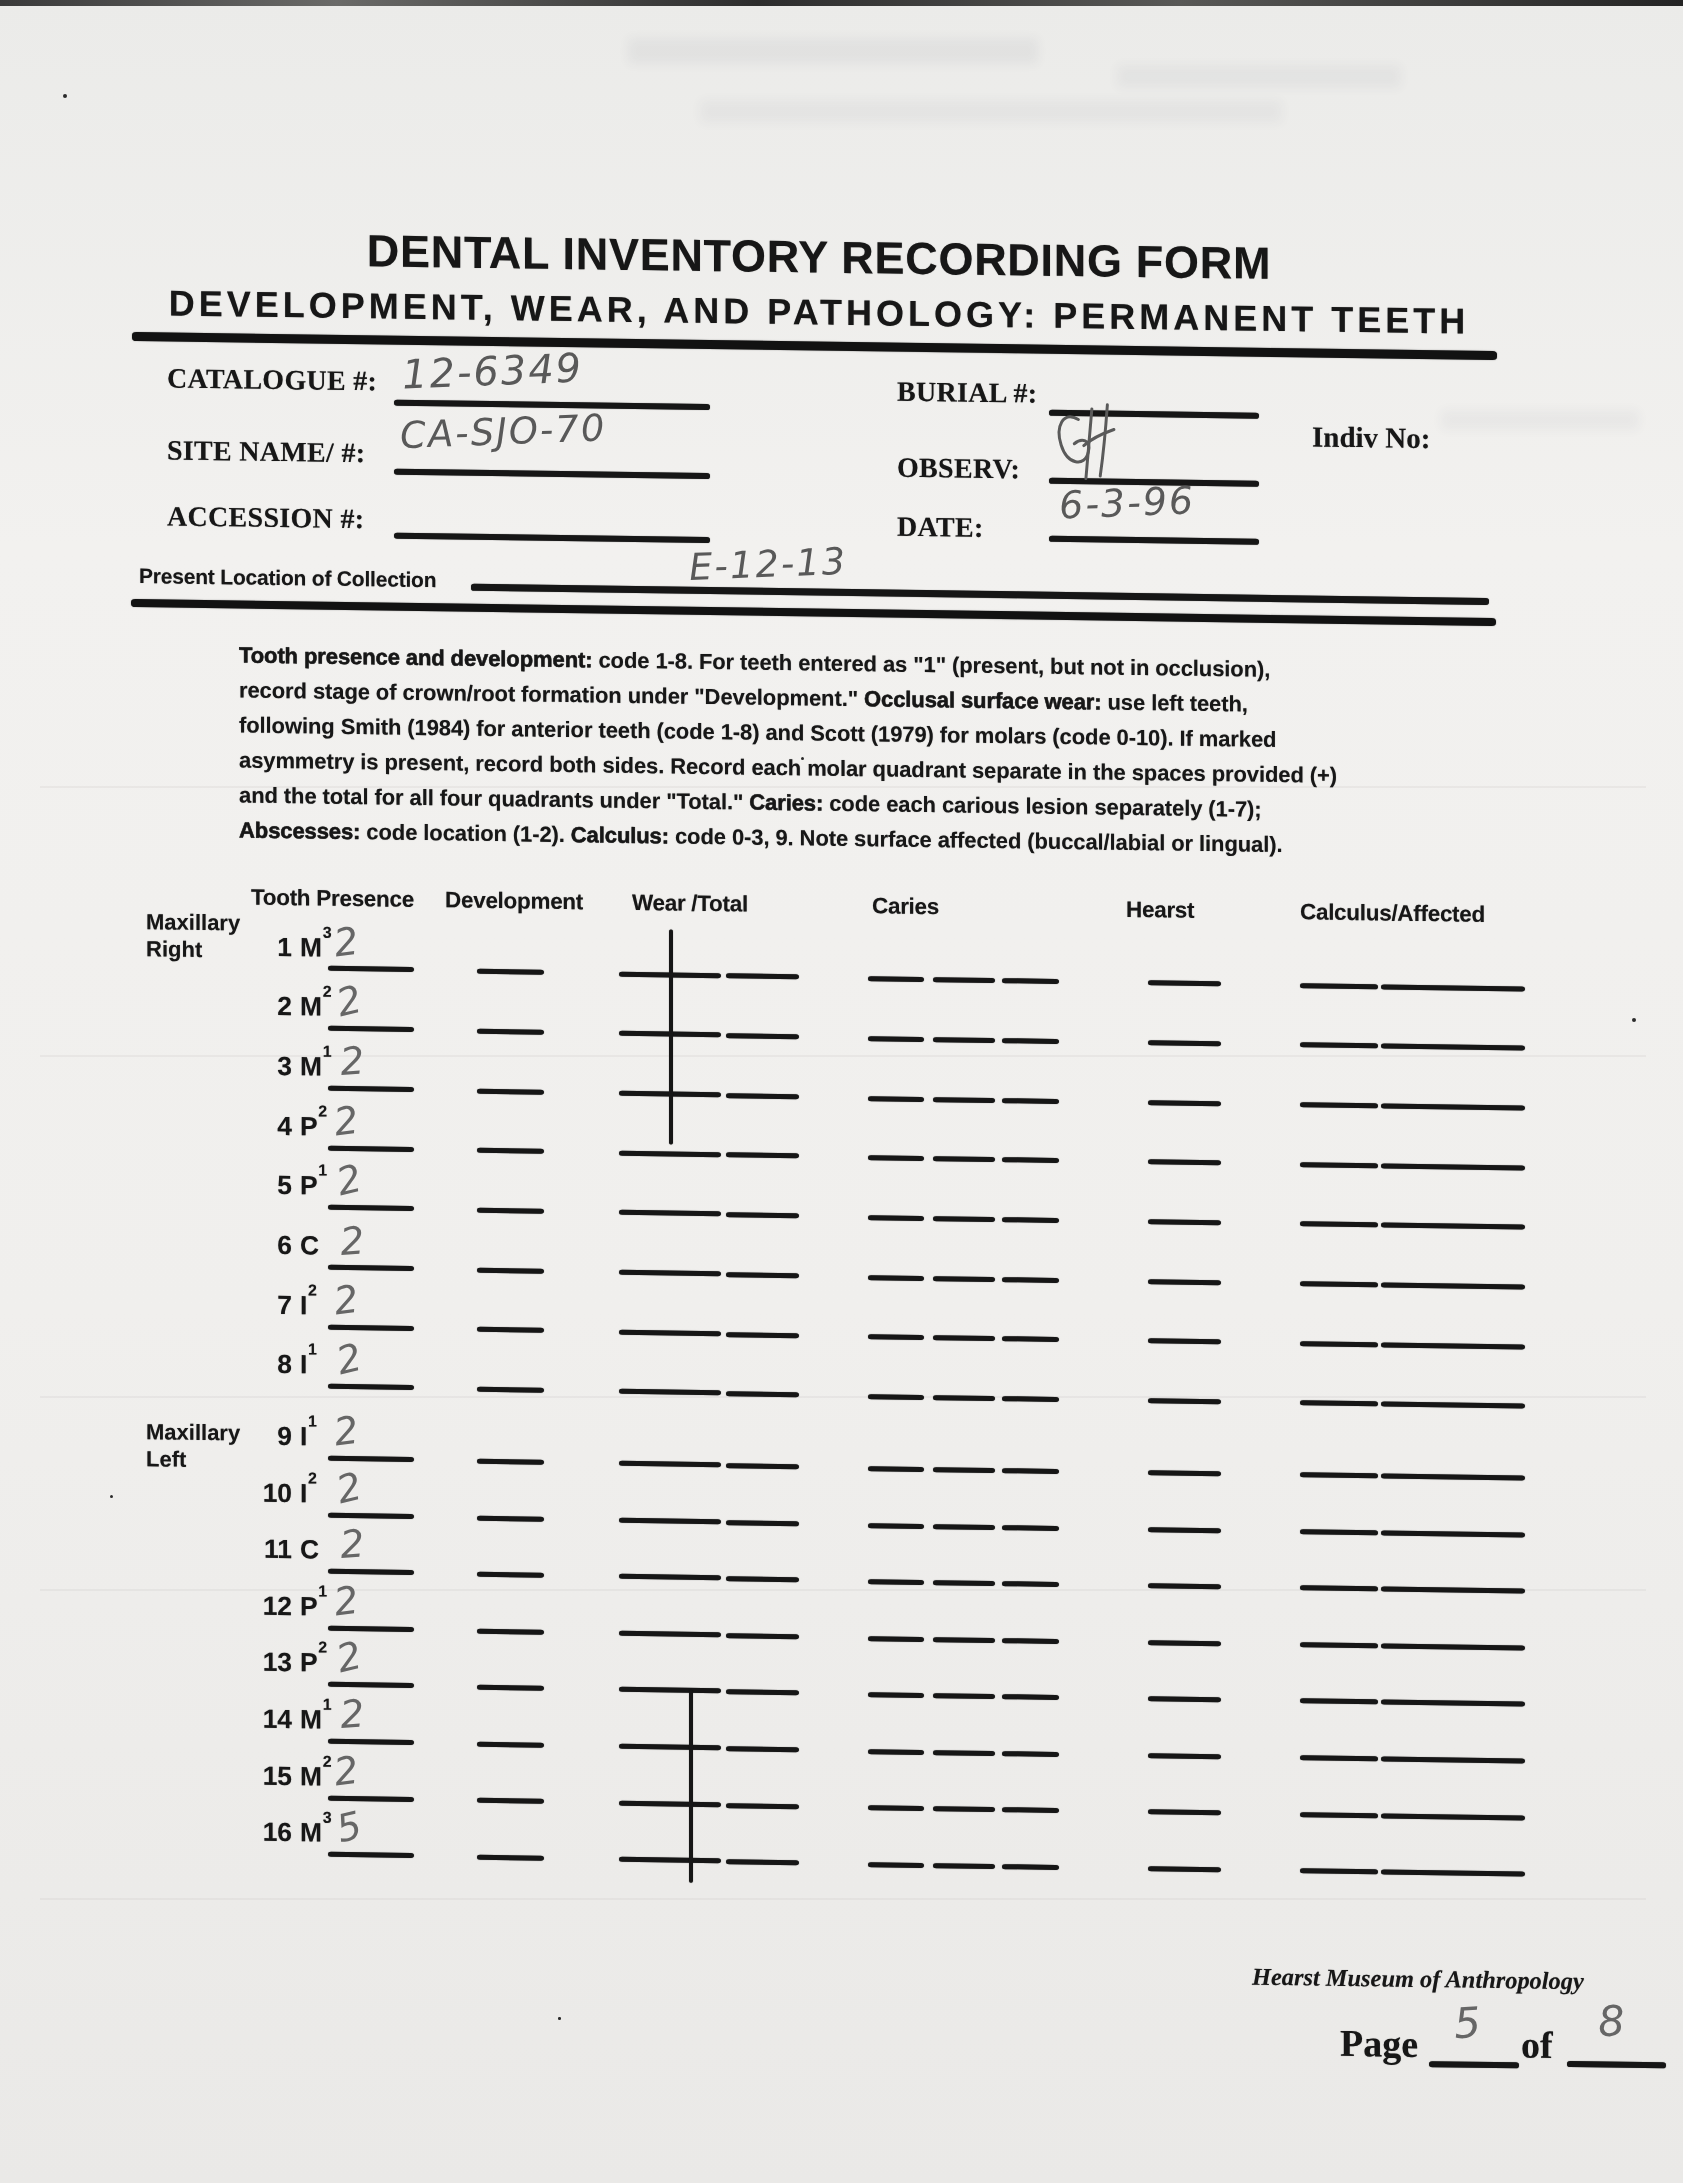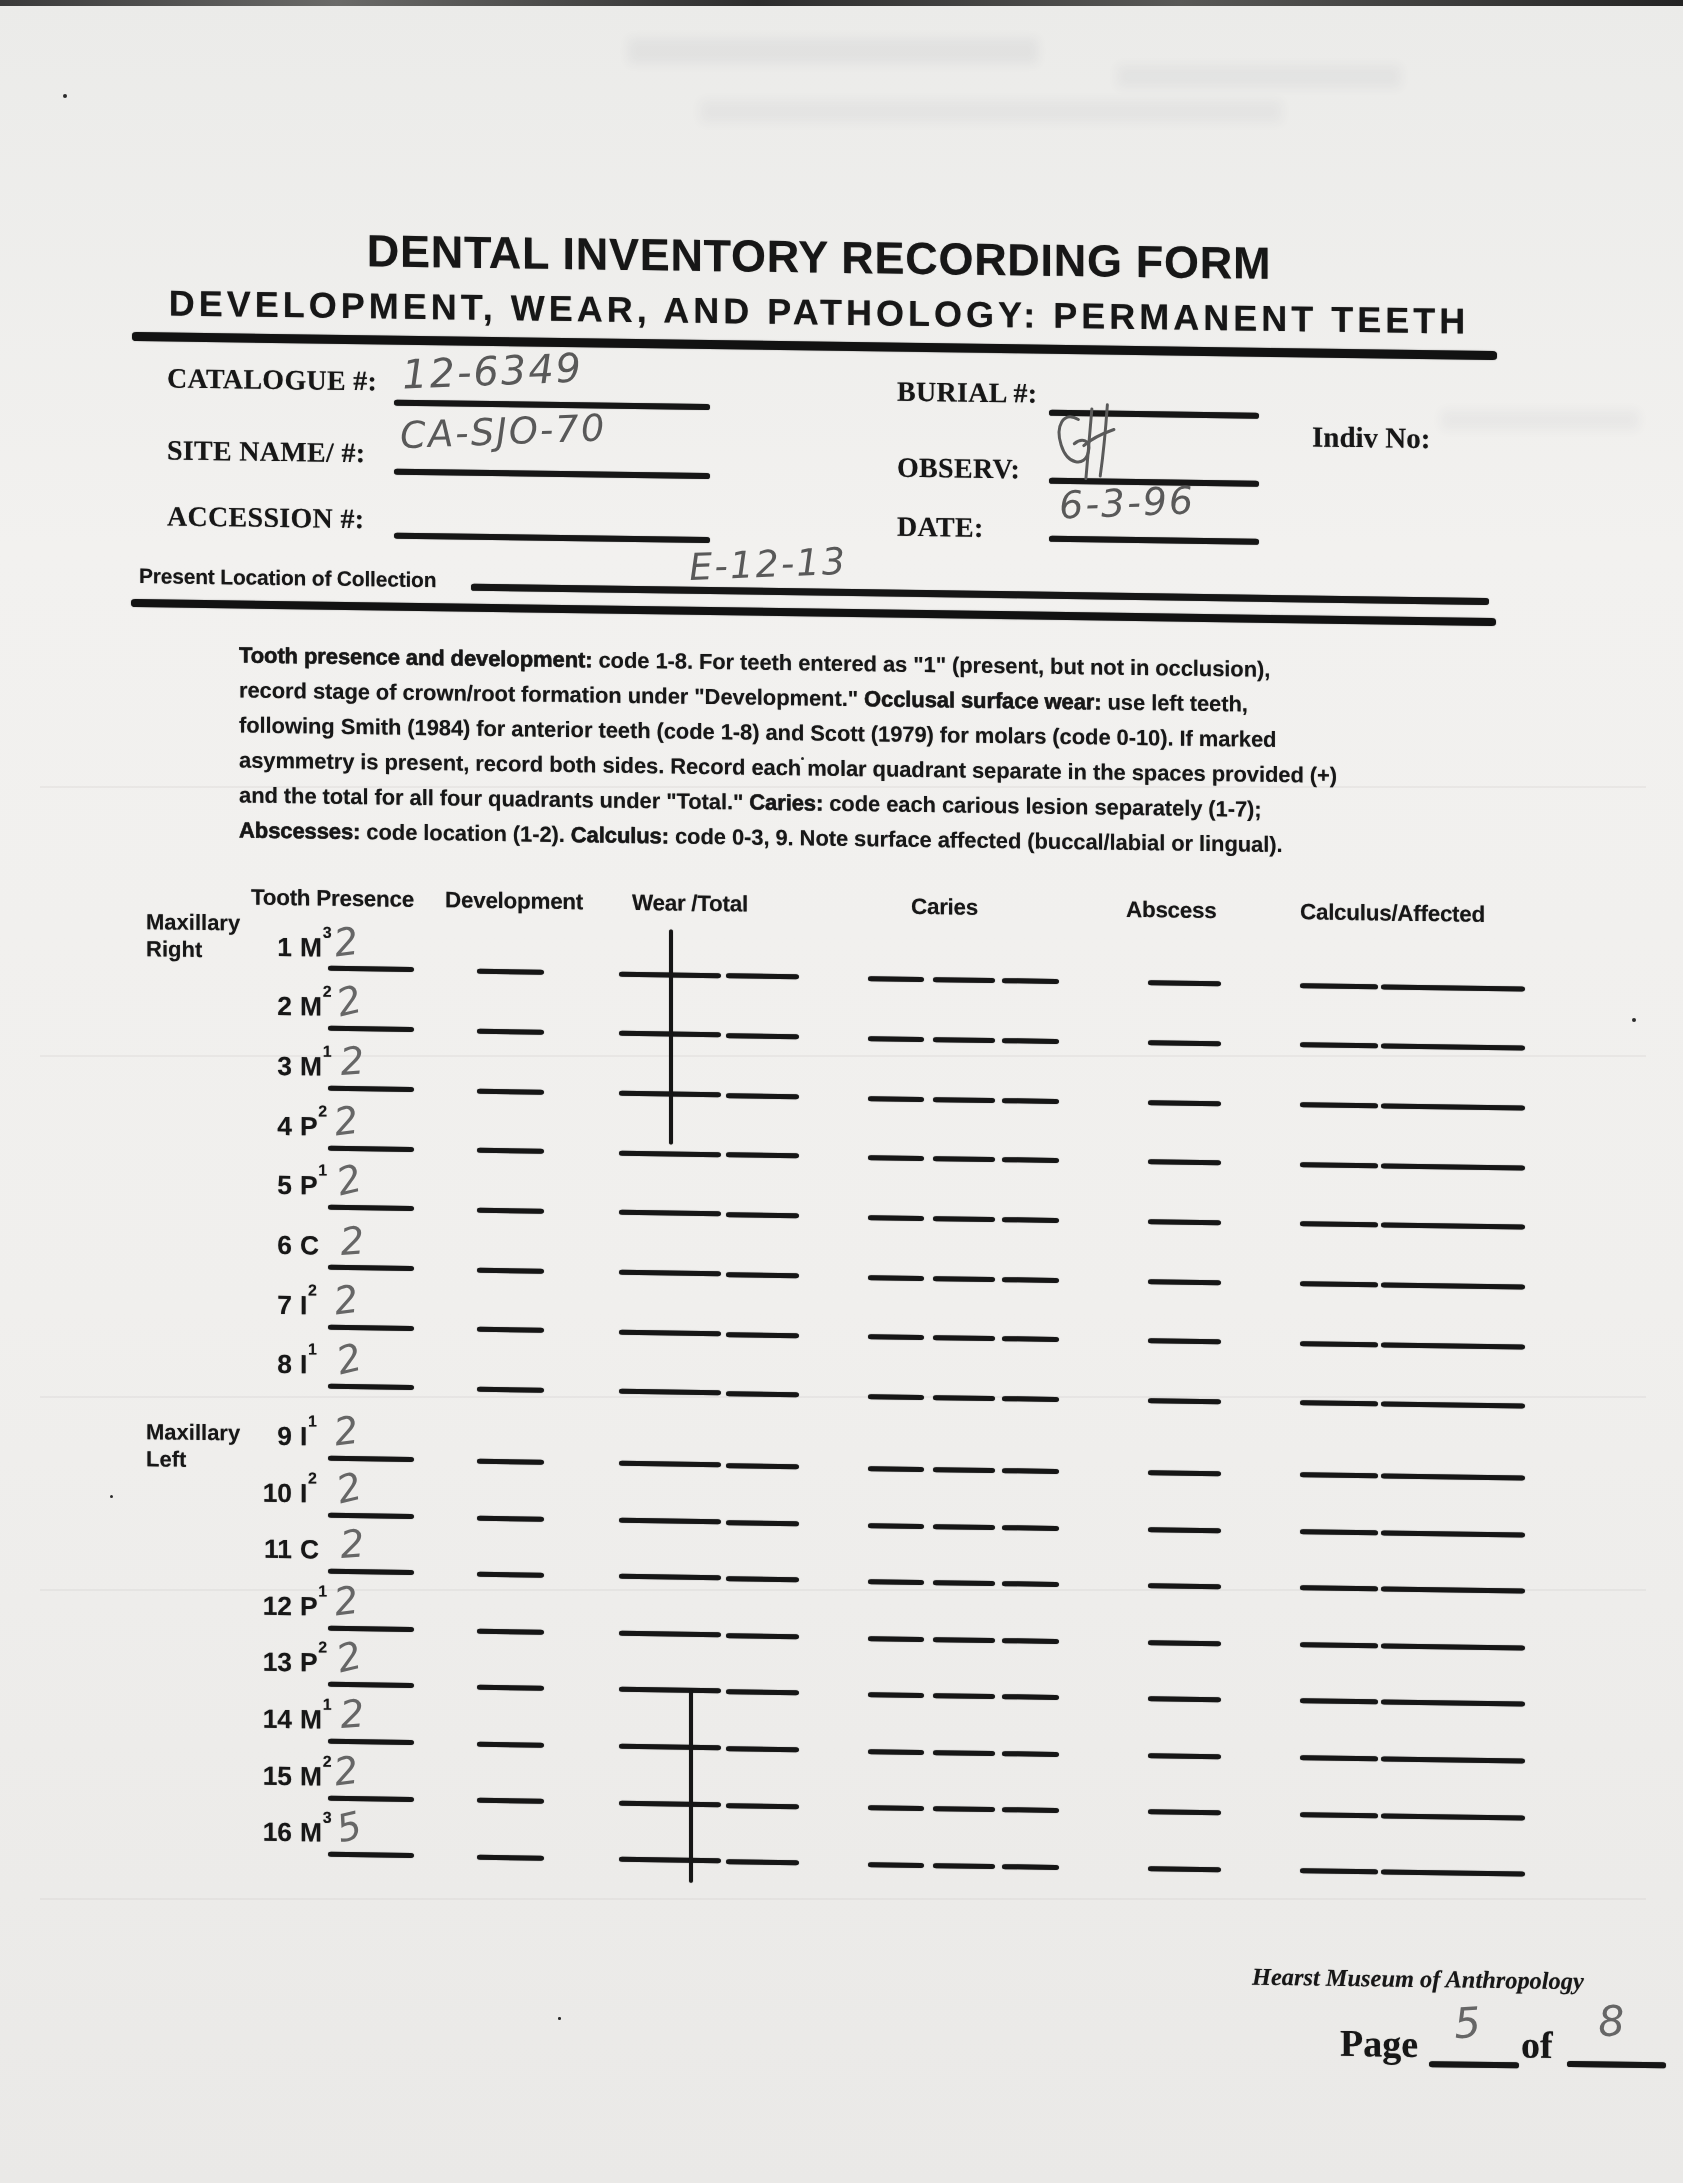--- a/index.html
+++ b/index.html
@@ -105,22 +105,22 @@
         <div class="instr-line"><span>following Smith (1984) for anterior teeth (code 1-8) and Scott (1979) for molars (code 0-10).  If marked</span></div>
         <div class="instr-line"><span>asymmetry is present, record both sides.  Record each molar quadrant separate in the spaces provided (+)</span></div>
         <div class="instr-line"><span>and the total for all four quadrants under "Total."  </span><span class="lead">Caries:</span><span> code each carious lesion separately (1-7);</span></div>
         <div class="instr-line"><span class="lead">Abscesses:</span><span> code location (1-2). </span><span class="lead">Calculus:</span><span> code 0-3, 9. Note surface affected (buccal/labial or lingual).</span></div>
       </div>
 
     <div id="col-headers" class="abs" style="left:0;top:885px;width:1684px;height:26.4px;">
         <span class="colhdr print" style="left: 251px;">Tooth Presence</span>
         <span class="colhdr print" style="left: 445px;">Development</span>
         <span class="colhdr print" style="left: 632px;">Wear /Total</span>
-        <span class="colhdr print" style="left: 911px;">Caries</span>
-        <span class="colhdr print" style="left: 1126px;">Abscess</span>
+        <span class="colhdr print" style="left: 872px;">Caries</span>
+        <span class="colhdr print" style="left: 1126px;">Hearst</span>
         <span class="colhdr print" style="left: 1300px;">Calculus/Affected</span>
       </div>
 
     <div id="table-layer" class="abs" style="left:0;top:0;width:1684px;height:2183px;">
         <div class="grouplabel print" style="left: 146px; top: 908px;">
           <div>Maxillary</div>
           <div>Right</div>
         </div>
         <div>
           <div class="rowlabel print" style="left: 225px; top: 932px; width: 67px; text-align: right;">1</div>

